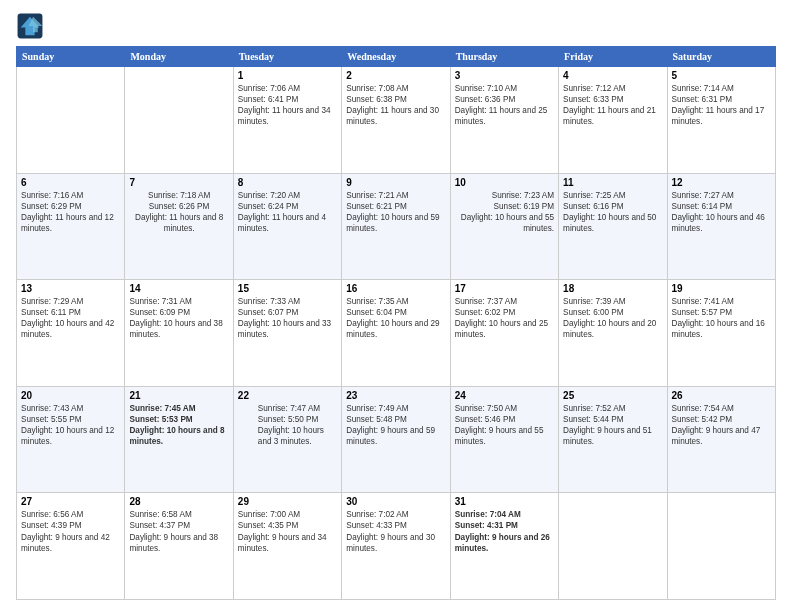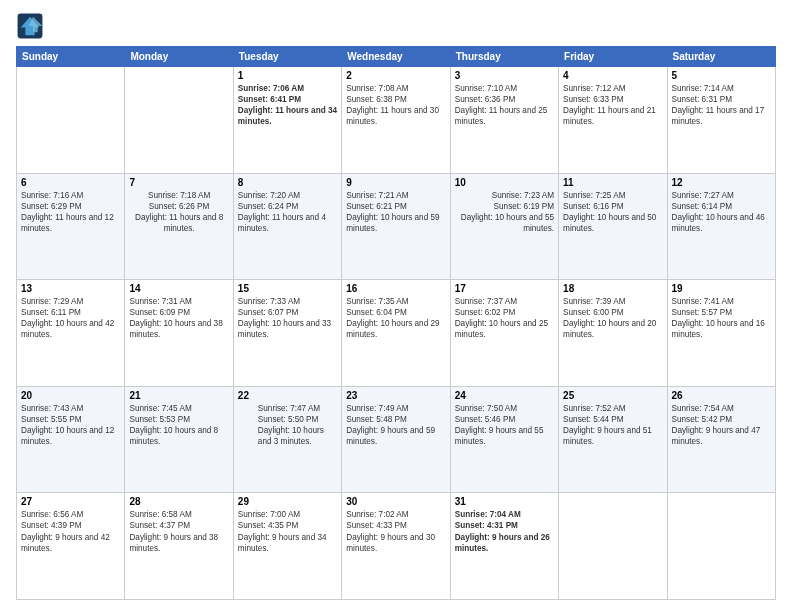--- a/index.html
+++ b/index.html
@@ -59,20 +59,21 @@
       font-size: 9px;
     }
     .calendar th {
       background: #3a6bbf;
       color: #fff;
       padding: 4px 5px;
       text-align: left;
       font-size: 10px;
       font-weight: bold;
       border: 1px solid #3a6bbf;
+      font-family: Liberation Serif, serif;
     }
     .calendar td {
       border: 1px solid #ccc;
       vertical-align: top;
       padding: 3px 4px;
       width: calc(100% / 7);
       height: 80px;
     }
     .day-num {
       font-weight: bold;
@@ -131,21 +132,21 @@
           <th>Friday</th>
           <th>Saturday</th>
         </tr>
     </thead>
     <tbody id="calendar-body">
     <tr>
           <td class="empty-cell"></td>
           <td class="empty-cell"></td>
           <td>
             <span class="day-num">1</span>
-            <div class="cell-text" style="white-space: pre-line; font-weight: bold;">Sunrise: 7:06 AM
+            <div class="cell-text" style="white-space: pre-line;">Sunrise: 7:06 AM
 Sunset: 6:41 PM
 Daylight: 11 hours and 34 minutes.</div>
           </td>
           <td>
             <span class="day-num">2</span>
             <div class="cell-text" style="white-space: pre-line;">Sunrise: 7:08 AM
 Sunset: 6:38 PM
 Daylight: 11 hours and 30 minutes.</div>
           </td>
           <td>
@@ -257,21 +258,21 @@
         </tr>
         <tr>
           <td>
             <span class="day-num">20</span>
             <div class="cell-text" style="white-space: pre-line;">Sunrise: 7:43 AM
 Sunset: 5:55 PM
 Daylight: 10 hours and 12 minutes.</div>
           </td>
           <td>
             <span class="day-num">21</span>
-            <div class="cell-text" style="white-space: pre-line;">Sunrise: 7:45 AM
+            <div class="cell-text" style="white-space: pre-line; font-weight: bold;">Sunrise: 7:45 AM
 Sunset: 5:53 PM
 Daylight: 10 hours and 8 minutes.</div>
           </td>
           <td>
             <span class="day-num">22</span>
             <div class="cell-text" style="white-space: pre-line; margin-left: 20px;">Sunrise: 7:47 AM
 Sunset: 5:50 PM
 Daylight: 10 hours and 3 minutes.</div>
           </td>
           <td>

